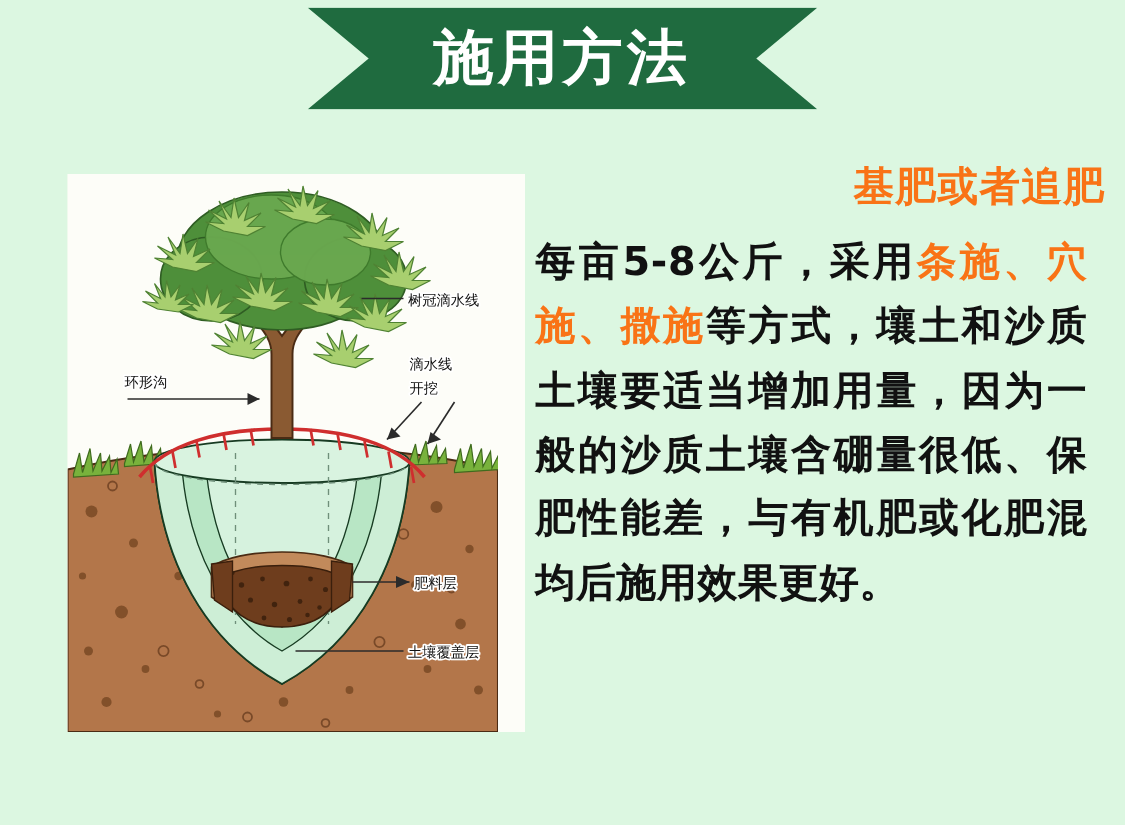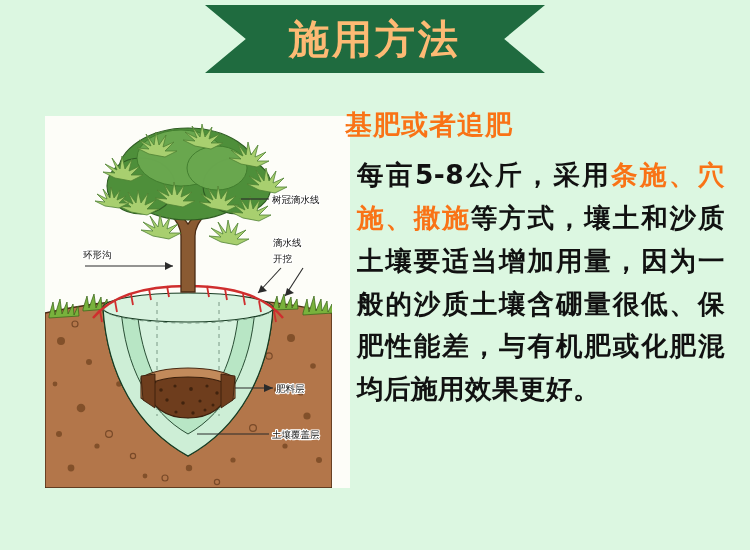--- a/index.html
+++ b/index.html
@@ -23,21 +23,21 @@
     width: 340px;
     height: 68px;
     background: #1f6b3f;
     -webkit-clip-path: polygon(0 0, 100% 0, 100% 50%, 100% 100%, 0 100%, 10% 50%);
     clip-path: polygon(0% 0%, 100% 0%, 88% 50%, 100% 100%, 0% 100%, 12% 50%);
     display: flex;
     align-items: center;
     justify-content: center;
   }
   #title-text {
-    color: #fdba74;
+    color: #ffffff;
     font-size: 40px;
     font-weight: bold;
     letter-spacing: 3px;
     line-height: 1;
     white-space: nowrap;
   }
 
   
   #illustration {
     position: absolute;
@@ -68,20 +68,21 @@
     top: 108px;
     width: 392px;
   }
   #copy-heading {
     color: #f97316;
     font-size: 27px;
     font-weight: bold;
     line-height: 1.25;
     margin: 0 0 10px 0;
     letter-spacing: 1px;
+    text-align: right;
   }
   #copy-body {
     color: #111111;
     font-size: 26.5px;
     font-weight: bold;
     line-height: 1.62;
     margin: 12px;
     letter-spacing: 0.5px;
     text-align: justify;
     text-justify: inter-character;

